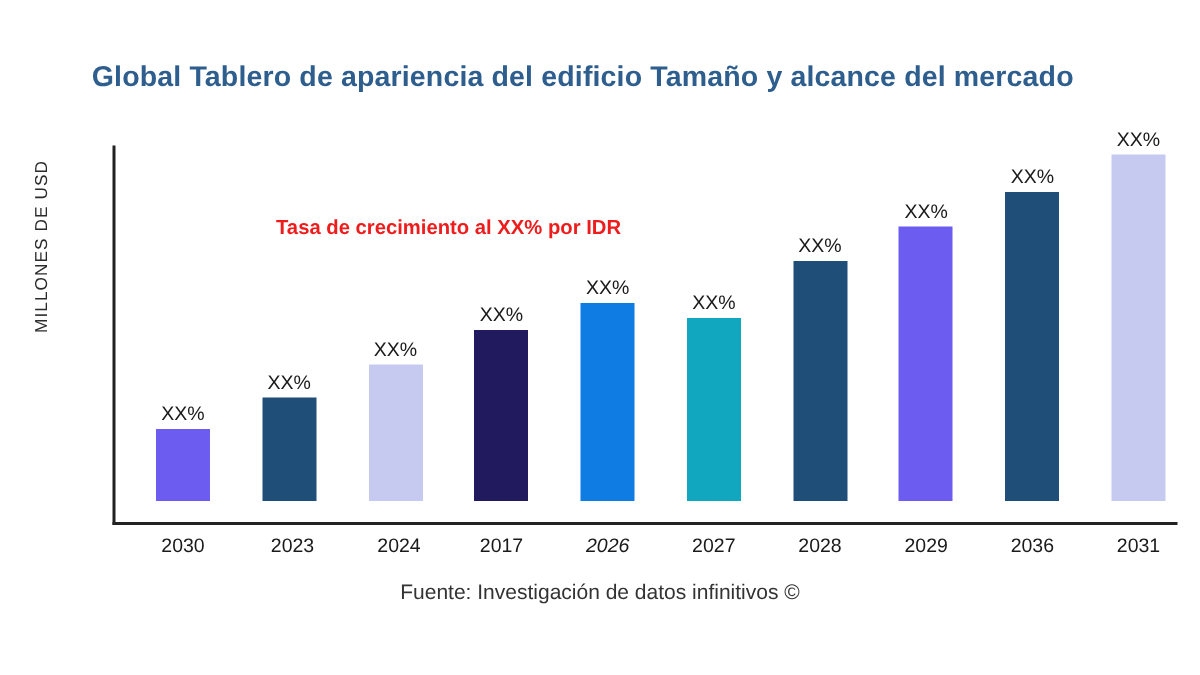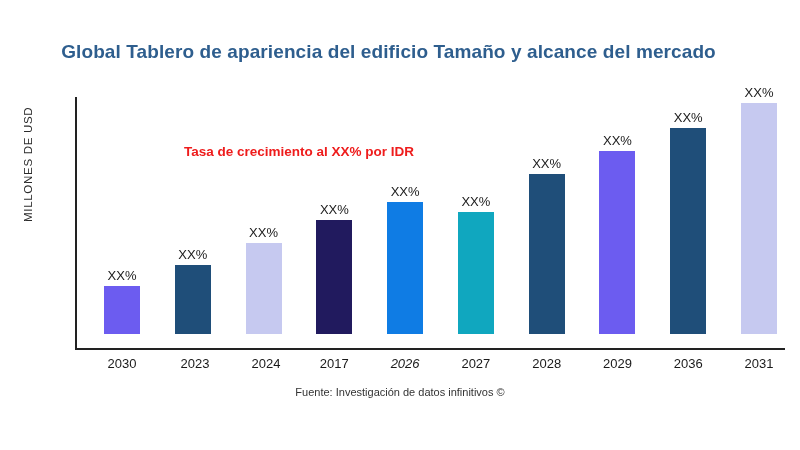--- a/index.html
+++ b/index.html
@@ -115,21 +115,21 @@
     margin-left: 36px;
   }
 
   
   #source-note {
     position: absolute;
     left: 0;
     top: 386px;
     width: 800px;
     text-align: center;
-    font-size: 11px;
+    font-size: 14px;
     color: #333333;
     white-space: nowrap;
   }
 </style>
 </head>
 <body>
 
 <div id="page">
 
   <div id="chart-title">Global Tablero de apariencia del edificio Tamaño y alcance del mercado</div>

